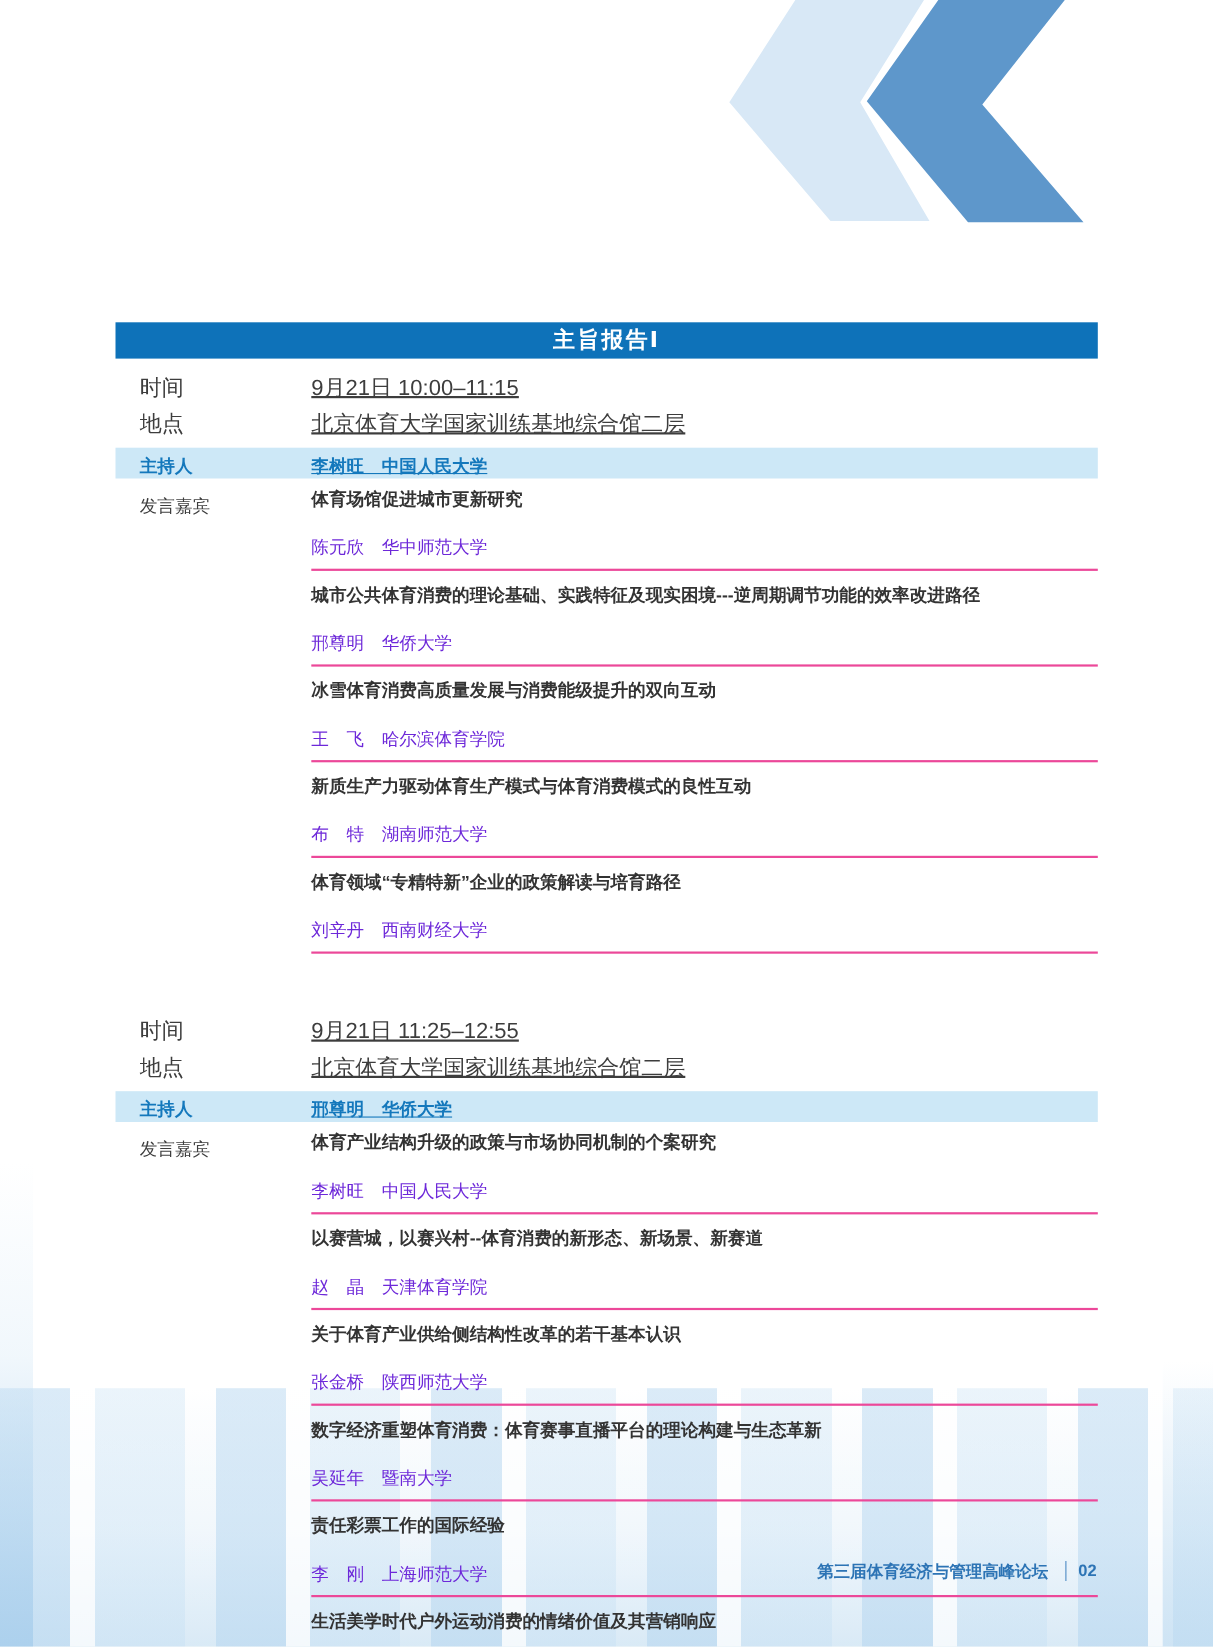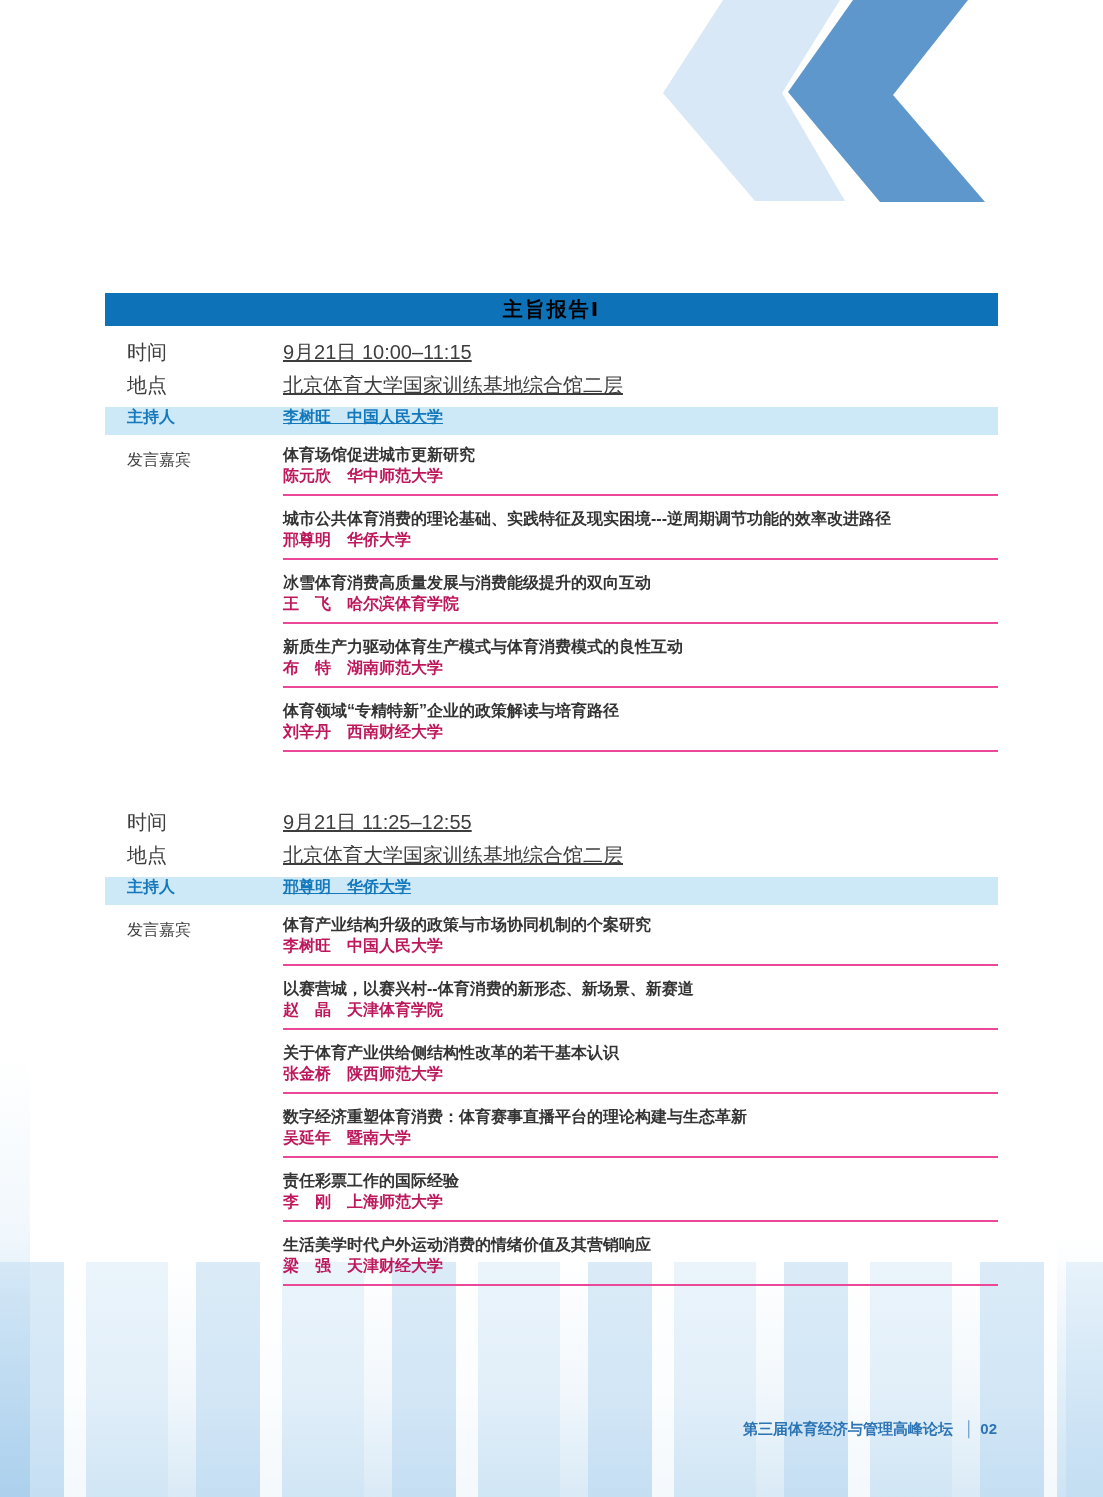--- a/index.html
+++ b/index.html
@@ -29,41 +29,41 @@
     background:linear-gradient(to top, rgba(168,206,236,0.85), rgba(214,233,247,0.35) 60%, rgba(255,255,255,0));
   }
   .right-edge-decor {
     position:absolute; right:0; bottom:0; width:46px; height:260px;
     background:linear-gradient(to top, rgba(190,219,241,0.7), rgba(255,255,255,0));
   }
   
   .content { position:absolute; left:105px; top:293px; width:893px; }
   .banner {
     height:33px; line-height:33px; text-align:center;
-    background:#0e72b9; color:#000000; font-size:20px; font-weight:bold;
+    background:#0e72b9; color:#ffffff; font-size:20px; font-weight:bold;
     letter-spacing:2px;
   }
   .session-1 { margin-top:10px; }
   .session-2 { margin-top:54px; }
   .info-row { display:flex; align-items:center; height:33px; font-size:20px; }
   .lbl-col { width:178px; padding-left:22px; box-sizing:border-box; flex:none; color:#3d3d3d; }
   .val-col { color:#3d3d3d;text-decoration:underline; }
   .mod-row {
-    display:flex; align-items:flex-start; height:28px; margin:5px 0 9px 0;
+    display:flex; align-items:flex-end; height:28px; margin:5px 0 9px 0;
     background:#cde8f7; font-size:16px; font-weight:bold;
   }
   .mod-row .lbl-col, .mod-row .val-col { color:#1478bc; }
   .speakers-row { display:flex; font-size:16px; }
   .speakers-label { padding-top:6px; }
   .talks { flex:1; min-width:0; }
   .talk { padding:6px 0 8px 0; border-bottom:2px solid #ec4899; }
   .talk:first-child { padding-top:0; }
   .talk-title { font-weight:bold; color:#333333; line-height:21px; padding-top:6px; }
   .talk:first-child .talk-title { padding-top:0; }
-  .talk-speaker { color:#be185d; line-height:21px; margin-top:0;font-weight:bold; }
+  .talk-speaker { color:#6d28d9; line-height:21px; margin-top:23px; }
   
   .footer {
     position:absolute; right:106px; top:1420px; z-index:5;
     font-size:15px; font-weight:bold; color:#2d74b5;
     display:flex; align-items:flex-start;
   }
   .footer-sep { margin:0 6px 0 12px; font-weight:normal; color:#5b94c9; }
 </style>
 </head>
 <body>

